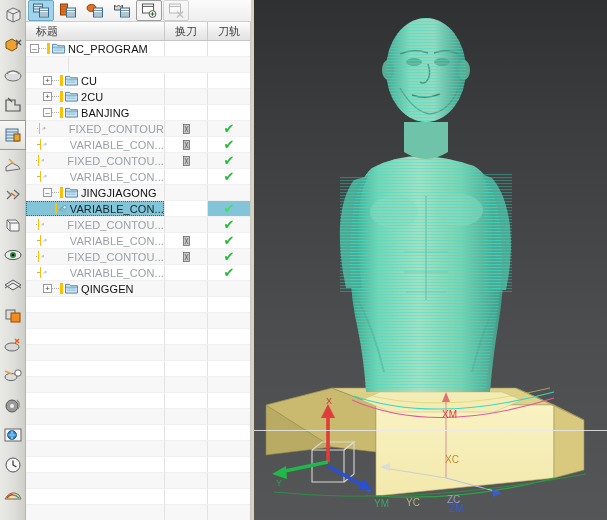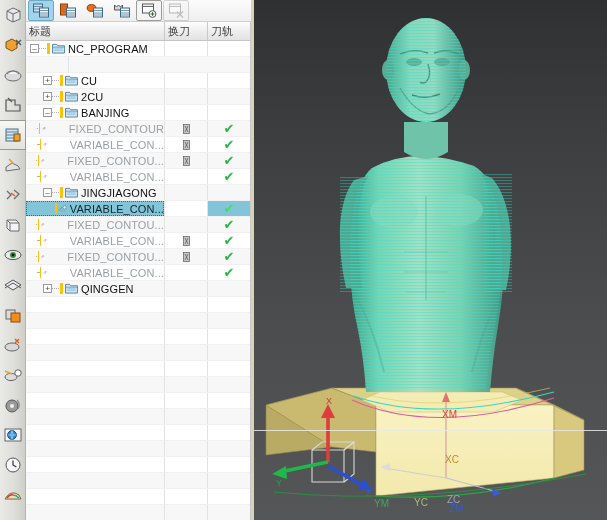--- a/index.html
+++ b/index.html
@@ -60,21 +60,21 @@
   }
   #hdr{
     display:flex;height:19px;
     background:linear-gradient(to bottom,#fdfdfd,#ececec 60%,#e3e3e3);
     border-bottom:1px solid #c5c5c5;
     box-sizing:border-box;
   }
   .hc{
     display:flex;align-items:center;
     font-size:11px;color:#3a3a3a;box-sizing:border-box;
-    padding-left:3px;
+    padding-left:10px;
     border-right:1px solid #c9c9c9;
     overflow:hidden;white-space:nowrap;
   }
   .hc.c0{width:139px;}
   .hc.c1{width:43px;}
   .hc.c2{width:42px;border-right:none;}
 
   #rows{position:relative;height:479px;overflow:hidden;}
   .row{
     position:relative;display:flex;height:16px;box-sizing:border-box;
@@ -810,19 +810,19 @@
           <path d="M118,490 L104,490 L110,479 Z" fill="#2a4fd0"></path>
           <text x="22" y="486" font-size="9" fill="#2fa04a" font-family="Liberation Sans, sans-serif">Y</text>
           <text x="72" y="404" font-size="9" fill="#c04040" font-family="Liberation Sans, sans-serif">X</text>
           <text x="112" y="496" font-size="9" fill="#3a5ccf" font-family="Liberation Sans, sans-serif">Z</text>
           <path d="M20,492 Q160,506 332,474" fill="none" stroke="#2a9444" stroke-width="1" opacity=".9"></path>
         </svg>
       <div id="horizon"></div>
     <div class="axlbl" style="left: 188px; top: 403px; color: rgb(224, 60, 60);">XM</div>
         <div class="axlbl" style="left: 191px; top: 448px; color: rgb(192, 138, 42);">XC</div>
         <div class="axlbl" style="left: 120px; top: 492px; color: rgb(63, 168, 96);">YM</div>
-        <div class="axlbl" style="left: 160px; top: 491px; color: rgb(176, 184, 122);">YC</div>
+        <div class="axlbl" style="left: 152px; top: 491px; color: rgb(176, 184, 122);">YC</div>
         <div class="axlbl" style="left: 193px; top: 488px; color: rgb(154, 162, 184);">ZC</div>
         <div class="axlbl" style="left: 195px; top: 497px; color: rgb(58, 92, 207);">ZM</div>
       </div>
   </div>
 
 </div>
 
 </body></html>

